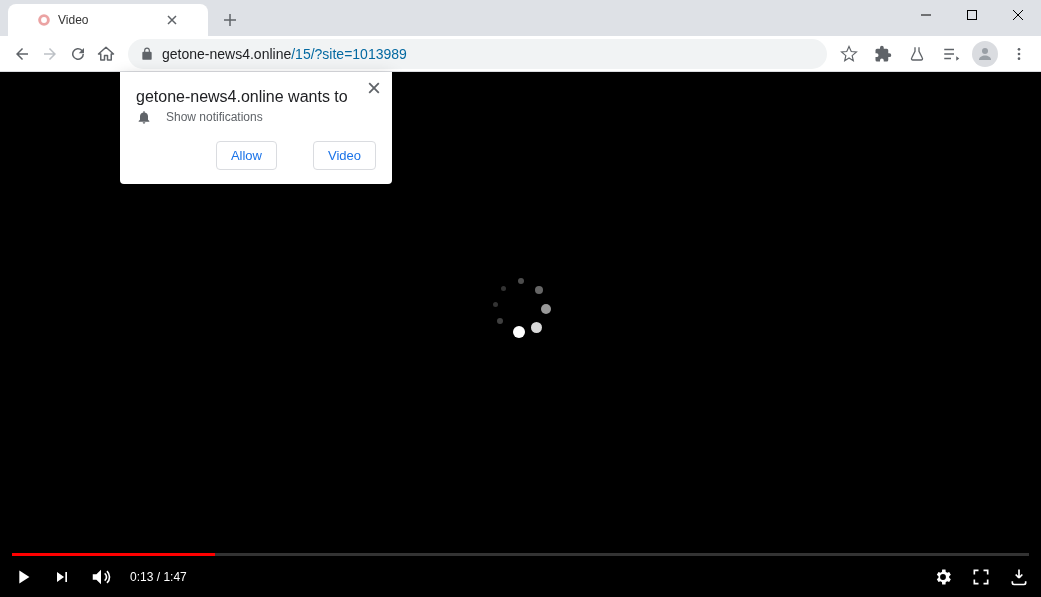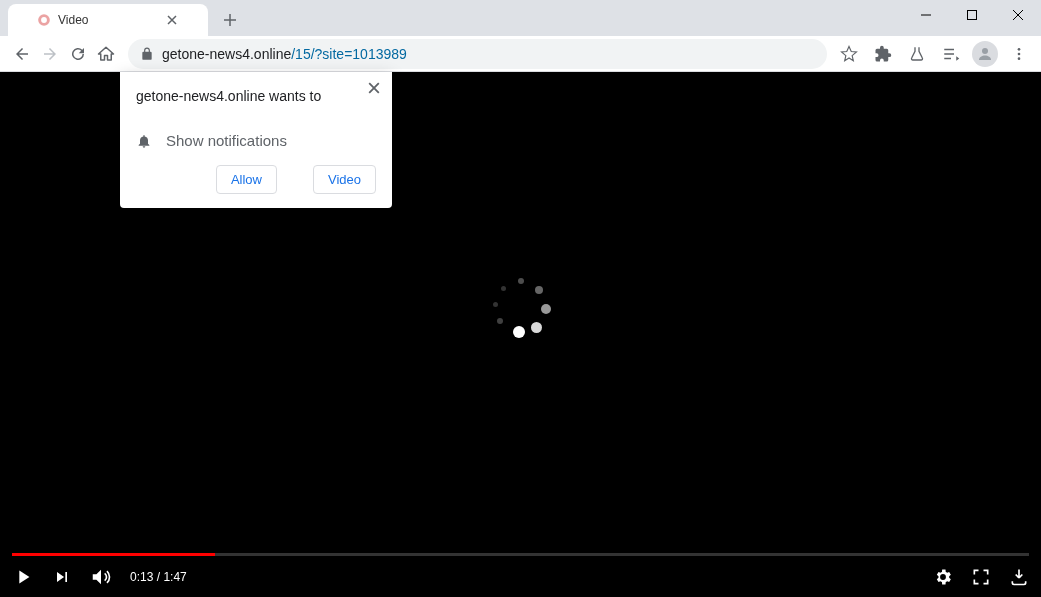--- a/index.html
+++ b/index.html
@@ -48,22 +48,22 @@
 .progress-fill { height: 100%; background: #ff0000; }
 .player-controls { position: absolute; bottom: 0; left: 0; right: 0; height: 41px; display: flex; align-items: center; padding: 0 12px; border-radius: 20px; }
 .pc-left { display: flex; align-items: center; gap: 18px; }
 .pc-btn { color: #fff; display: flex; align-items: center; justify-content: center; cursor: pointer; }
 .time-display { color: #fff; font-size: 12px; font-family: Arial, sans-serif; }
 .pc-right { margin-left: auto; display: flex; align-items: center; gap: 18px; }
 
 
 .perm-popup { position: absolute; top: 72px; left: 120px; width: 272px; background: #fff; border-radius: 0 0 4px 4px; box-shadow: 0 4px 16px rgba(0,0,0,0.2); padding: 14px 16px 14px 16px; font-size: 13px; color: #202124; z-index: 100; }
 .perm-close { position: absolute; top: 6px; right: 8px; width: 20px; height: 20px; display: flex; align-items: center; justify-content: center; color: #5f6368; cursor: pointer; }
-.perm-origin { font-size: 14px; margin-bottom: 28px; margin-top: 2px; }
-.perm-row { display: flex; align-items: center; gap: 14px; color: #5f6368; font-size: 15px; margin-bottom: 16px; }
+.perm-origin { font-size: 16px; margin-bottom: 3px; margin-top: 2px; }
+.perm-row { display: flex; align-items: center; gap: 14px; color: #5f6368; font-size: 12px; margin-bottom: 16px; }
 .perm-row .bell { color: #5f6368; }
 .perm-buttons { display: flex; justify-content: flex-end; gap: 8px; }
 .perm-btn { border: 1px solid #dadce0; background: #fff; color: #1a73e8; font-size: 13px; padding: 6px 14px; border-radius: 4px; cursor: pointer; margin-left: 28px; }
 
 svg { display: block; }
 </style>
 </head>
 <body>
 
 <div class="titlebar">

